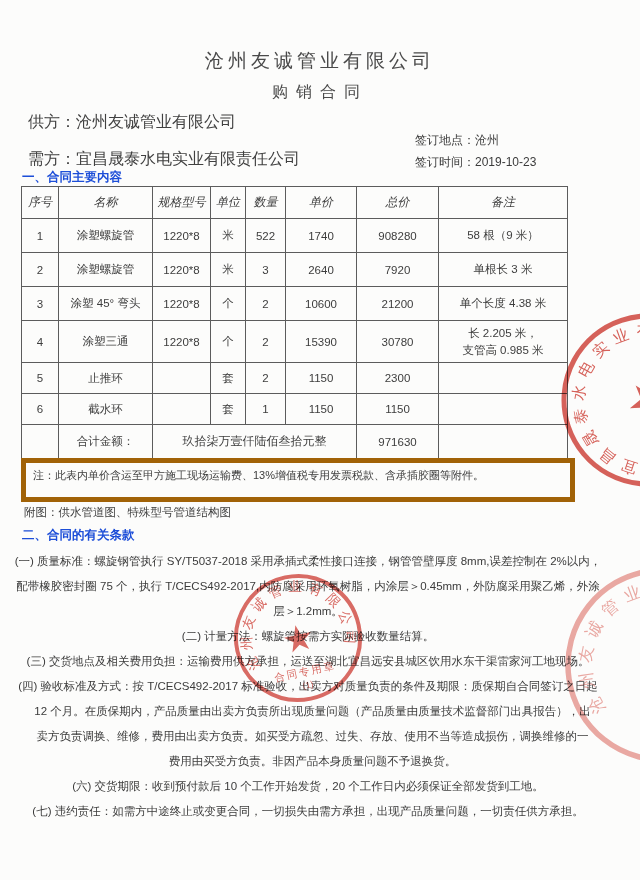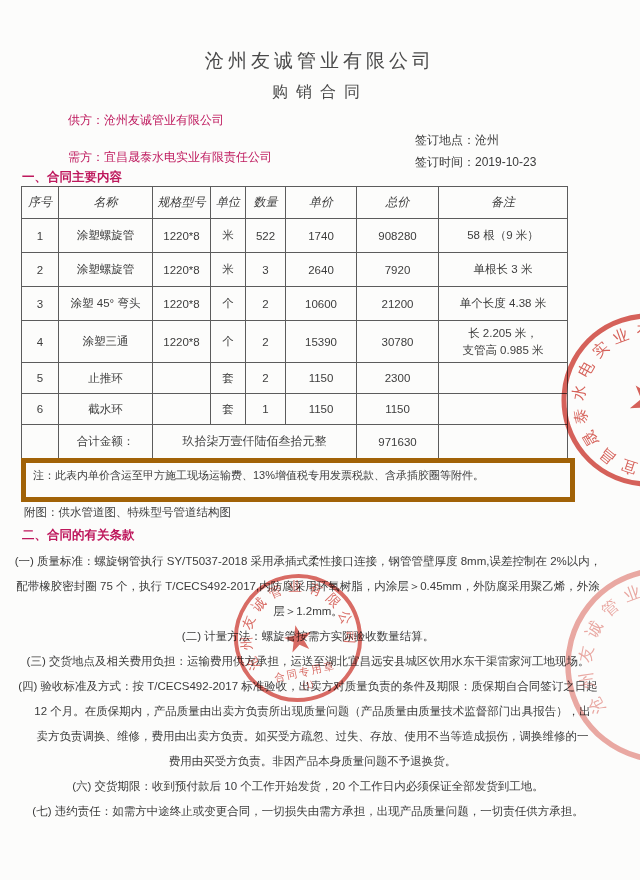--- a/index.html
+++ b/index.html
@@ -7,23 +7,23 @@
     position:relative; width:640px; height:880px; margin:0 auto;
     background:#fcfcfb; overflow:hidden;
     font-family:"Liberation Sans","DejaVu Sans",sans-serif;
     color:#3c3c3c;
   }
   .abs{position:absolute;}
   .title-company{top:48px; left:0; width:640px; text-align:center;
     font-size:19px; letter-spacing:4px; color:#4a4a4a; font-weight:500;}
   .title-doc{top:82px; left:0; width:640px; text-align:center;
     font-size:16px; letter-spacing:8px; color:#4a4a4a; font-weight:500;}
-  .party-line{font-size:12px; color:#be185d; white-space:nowrap;margin-left:40px;}
+  .party-line{font-size:16px; color:#404040; white-space:nowrap;}
   .meta-line{font-size:12px; color:#3b3b3b; white-space:nowrap;}
-  .sec-heading{font-size:12.5px; font-weight:700; color:#be185d; white-space:nowrap;}
+  .sec-heading{font-size:12.5px; font-weight:700; color:#1d4ed8; white-space:nowrap;}
   table.items{
     position:absolute; left:21px; top:186px; width:546px;
     border-collapse:collapse; table-layout:fixed;
   }
   table.items td,table.items th{
     border:1px solid #5c5c5c; text-align:center; vertical-align:middle;
     font-size:11.5px; font-weight:400; color:#3d3d3d; padding:1px 2px;
     overflow:hidden;
   }
   table.items th{font-size:12px;font-style:italic;}

